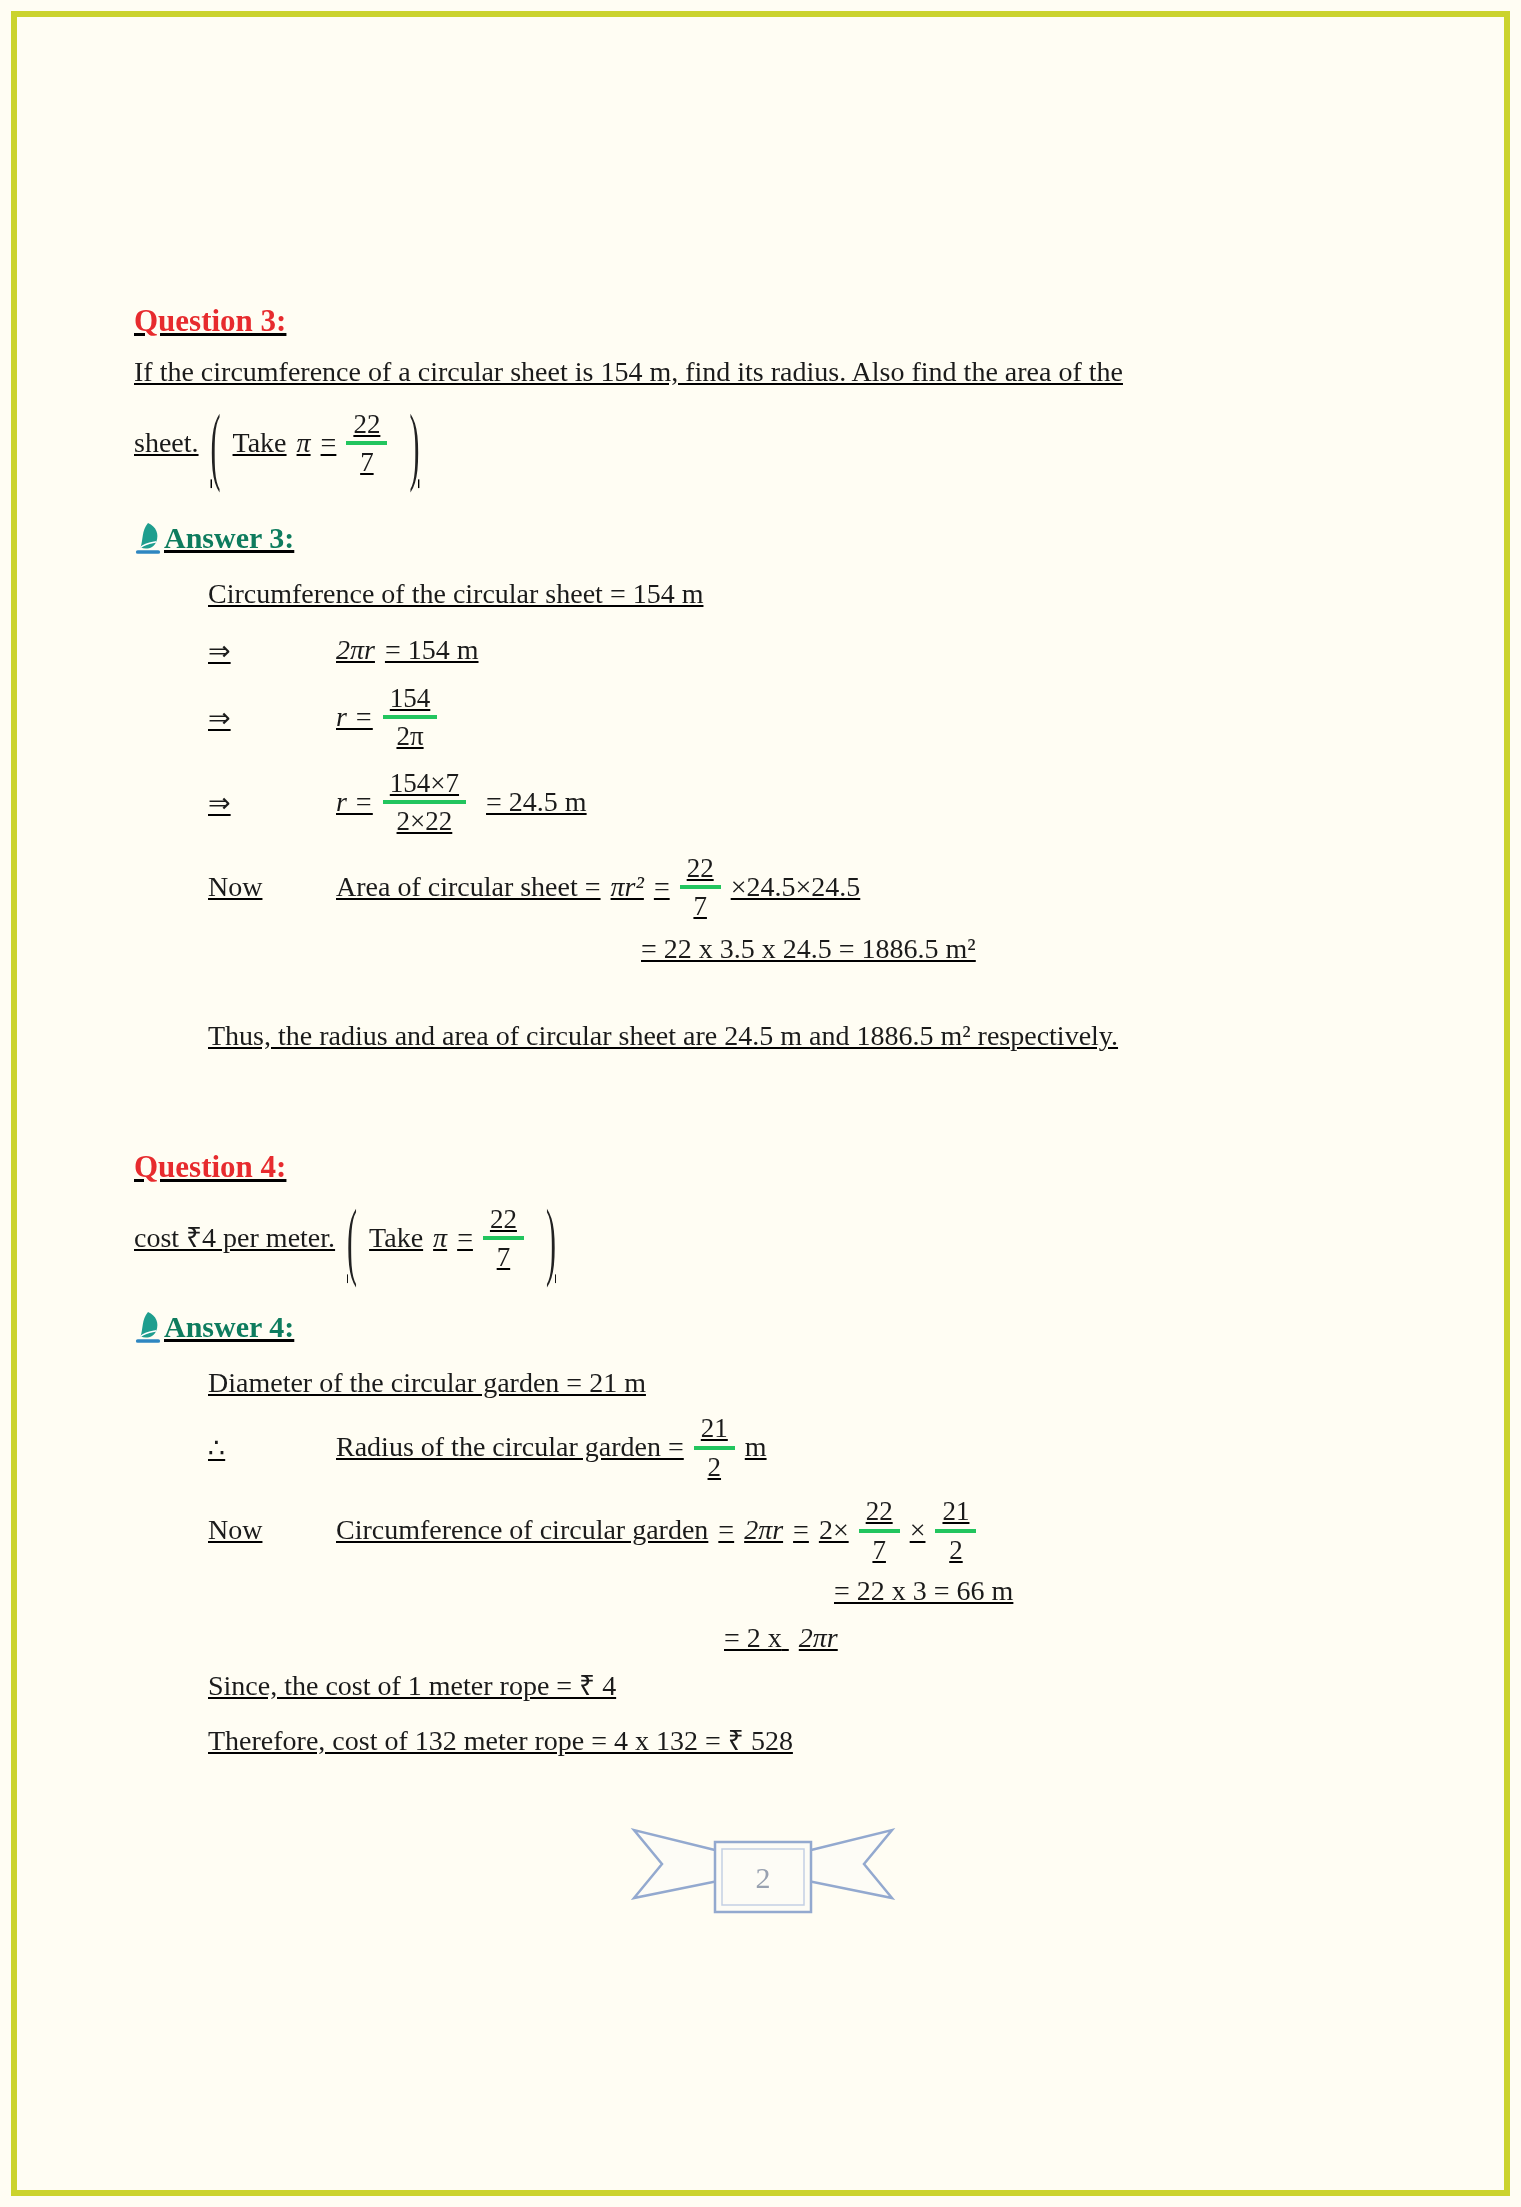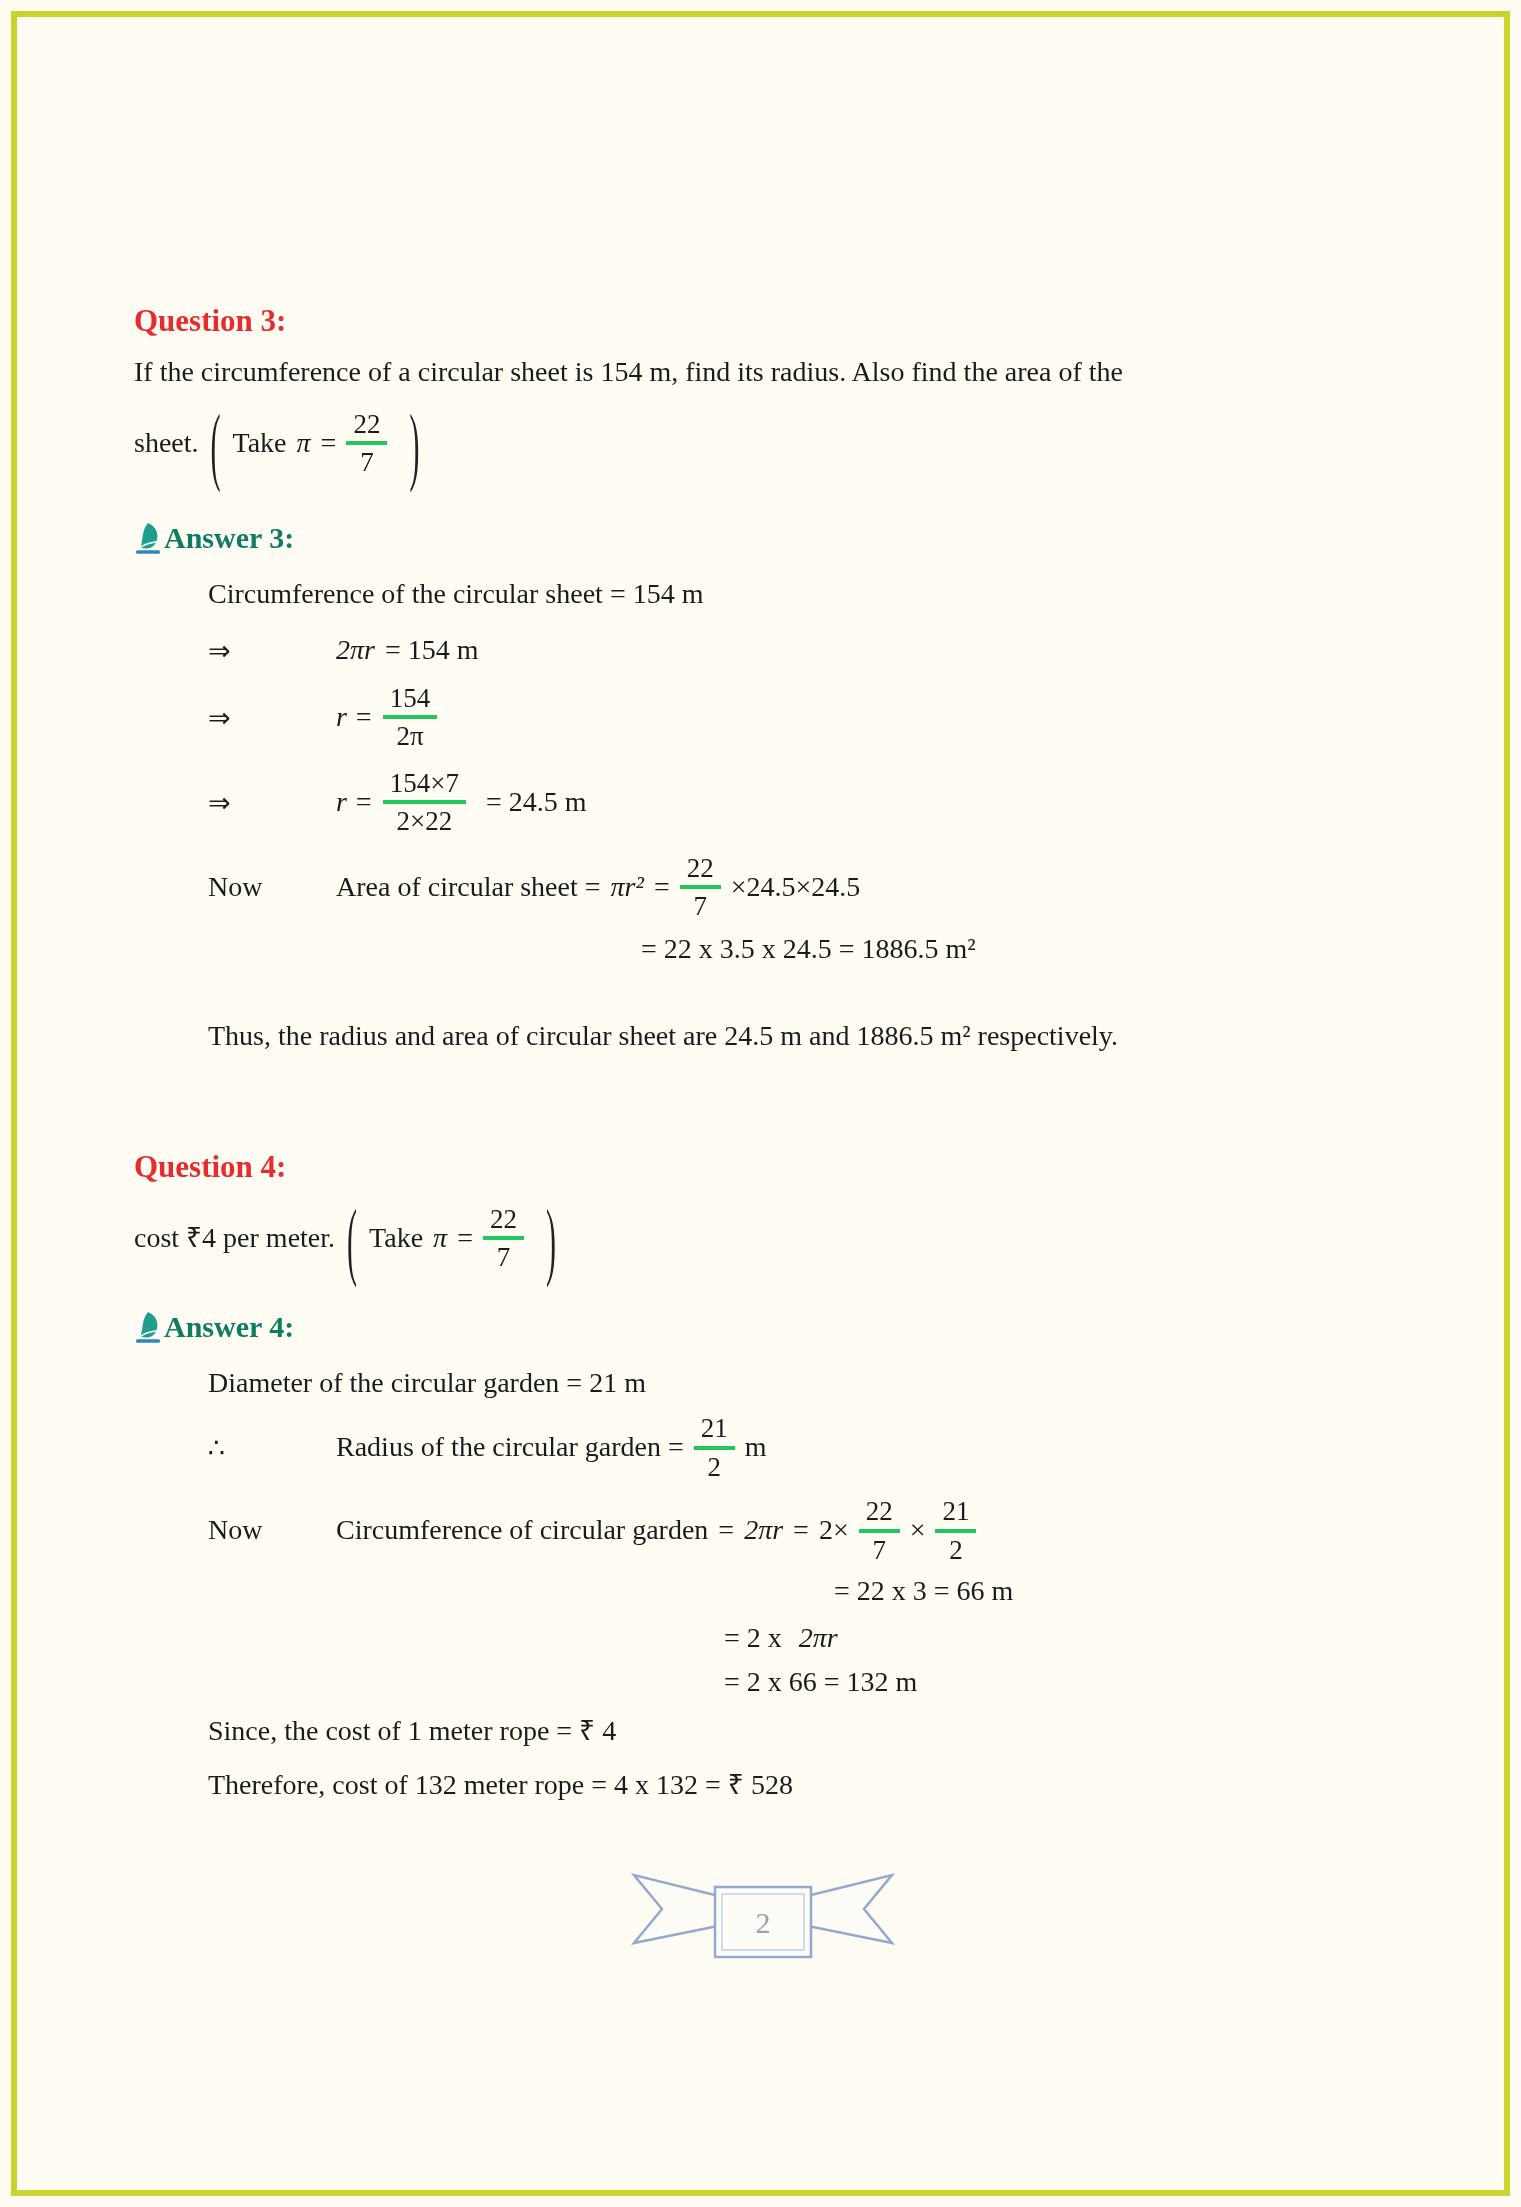--- a/index.html
+++ b/index.html
@@ -5,20 +5,21 @@
   html, body { margin: 0; padding: 0; background: #ffffff; }
 
   .sheet {
     position: relative;
     width: 1521px;
     height: 2207px;
     margin: 0 auto;
     background: #fffdf3;
     overflow: hidden;
     font-family: "Liberation Serif", serif;
+    text-decoration: underline;
   }
   .border-frame {
     position: absolute;
     inset: 11px;
     border: 6px solid #cbd32d;
     pointer-events: none;
   }
   .content {
     position: relative;
     box-sizing: border-box;
@@ -233,21 +234,20 @@
     </div>
 
     <div class="indent-700 mt6">= 22 x 3 = 66 m</div>
 
 
     <div class="indent-590 mt8">
       <span>= 2 x</span>
       <span class="it sp-l">2πr</span>
     </div>
 
-    <div class="indent-590 mt6">= 2 x 66 = 132 m</div>
 
     <div class="ans-line mt10">Since, the cost of 1 meter rope = ₹ 4</div>
 
     <div class="ans-line mt16">Therefore, cost of 132 meter rope = 4 x 132 = ₹ 528</div>
 
     <svg class="ribbon" width="290" height="115" viewBox="0 0 290 115">
       <polygon points="105,32 16,10 44,44 16,78 105,60" fill="#fdfcf6" stroke="#93a9cf" stroke-width="2.5"></polygon>
       <polygon points="185,32 274,10 246,44 274,78 185,60" fill="#fdfcf6" stroke="#93a9cf" stroke-width="2.5"></polygon>
       <rect x="97" y="22" width="96" height="70" fill="#fdfcf6" stroke="#93a9cf" stroke-width="2.5"></rect>
       <rect x="104" y="29" width="82" height="56" fill="none" stroke="#c3cfe4" stroke-width="1.5"></rect>

